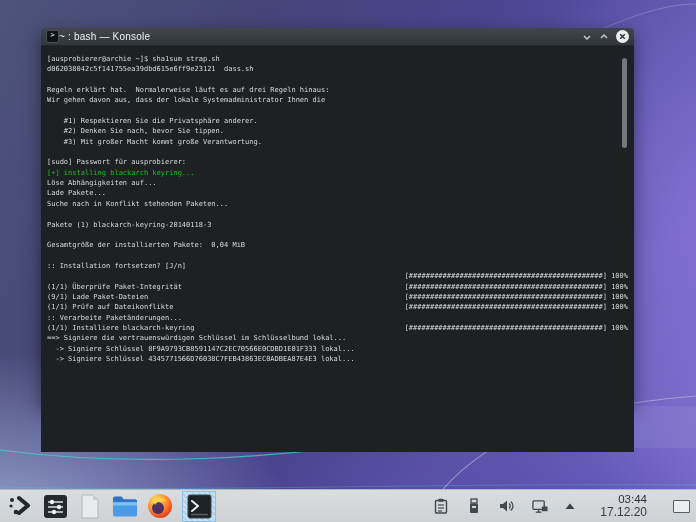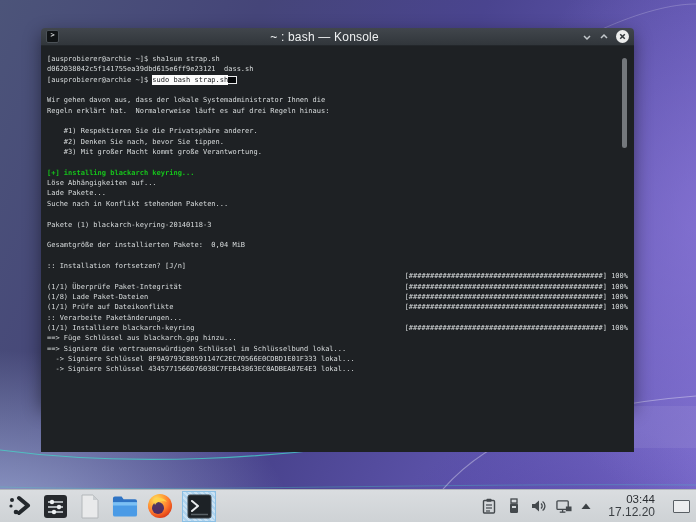--- a/index.html
+++ b/index.html
@@ -26,35 +26,35 @@
     display:flex;align-items:center;padding:0 5px;
     border-bottom:1px solid #23272b;
   }
   .tb-icon{
     width:11px;height:11px;border-radius:2px;background:#101315;
     border:1px solid #4b5157;color:#d7dadc;
     font:bold 7px/9px "DejaVu Sans Mono",monospace;text-align:center;
     flex:0 0 auto;
   }
   .tb-title{
-    flex:1;text-align:center;color:#eff1f2;font-size:12px;letter-spacing:.2px;padding-left:8px;
+    flex:1;color:#eff1f2;font-size:10px;letter-spacing:.2px;
   }
   .tb-btns{display:flex;align-items:center;gap:7px;flex:0 0 auto;}
   .tb-btn{display:flex;align-items:center;justify-content:center;cursor:pointer;}
   .tb-close{width:13px;height:13px;border-radius:50%;background:#eceded;}
   .term-body{
     position:relative;height:406px;background:#1e2124;
     padding:8px 6px 0 6px;box-sizing:border-box;overflow:hidden;
   }
   .term-line{
     display:flex;white-space:pre;height:10.35px;min-height:10.35px;
     font:7px/10.35px "DejaVu Sans Mono",monospace;color:#d8dcdd;
   }
   .t-fg{color:#d8dcdd;}
-  .t-green{color:#16c31b;font-weight:bold;}
+  .t-green{color:#16c31b;font-weight:normal;}
   .t-sel{background:#fcfcfc;color:#17191b;}
   .t-blk{display:inline-block;width:9px;height:8px;align-self:center;
          background:#06080a;border:1px solid #e9eaeb;border-left:none;box-sizing:border-box;}
   .t-right{margin-left:auto;color:#d8dcdd;}
   .term-scrollbar{
     position:absolute;right:7px;top:12px;width:5px;height:90px;
     background:#74787c;border-radius:2.5px;cursor:pointer;
   }
 
   
@@ -67,21 +67,21 @@
   .task-icon{flex:0 0 auto;display:flex;align-items:center;justify-content:center;cursor:pointer;}
   .launcher{width:24px;height:24px;margin-right:10px;}
   .ticon{width:26px;height:26px;margin-right:9px;}
   .active-task{
     width:34px;height:31px;margin-right:6px;border:1px solid #8cc0e4;
     background:
       repeating-linear-gradient(45deg, rgba(255,255,255,.35) 0 2px, rgba(255,255,255,0) 2px 4px),
       #aed3ee;
     box-sizing:border-box;display:flex;align-items:center;justify-content:center;
   }
-  .tray{margin-left:auto;display:flex;align-items:center;gap:9px;}
+  .tray{margin-left:auto;display:flex;align-items:center;gap:17px;}
   .tray-icon{width:16px;height:16px;display:flex;align-items:center;justify-content:center;cursor:pointer;}
   .clock{
     margin-left:8px;text-align:right;cursor:pointer;line-height:1;
   }
   .clock .time{font-size:11.5px;color:#2c2f33;}
   .clock .date{font-size:12px;color:#3a3e42;margin-top:1px;}
   .show-desktop{
     width:17px;height:13px;margin-left:9px;border:1.5px solid #595f64;
     background:rgba(255,255,255,.55);box-sizing:border-box;cursor:pointer;border-radius:1px;
   }
@@ -118,46 +118,45 @@
           <svg width="13" height="13" viewBox="0 0 13 13">
               <path d="M4.2,4.2 L8.8,8.8 M8.8,4.2 L4.2,8.8" stroke="#33383c" stroke-width="1.5"></path>
             </svg>
         </div>
       </div>
     </div>
     <div class="term-body">
       <div>
           <div class="term-line"><span class="t-fg">[ausprobierer@archie ~]$ sha1sum strap.sh</span></div>
           <div class="term-line"><span class="t-fg">d062038042c5f141755ea39dbd615e6ff9e23121  dass.sh</span></div>
-          <div class="term-line"><span class="t-fg">[ausprobierer@archie ~]$ </span><span class="t-sel">sudo bash strap.sh</span><span class="t-blk"></span></div>
-          <div class="term-line"><span class="t-fg"></span></div>
+          <div class="term-line"><span class="t-fg"></span></div>
+          <div class="term-line"><span class="t-fg">Regeln erklärt hat.  Normalerweise läuft es auf drei Regeln hinaus:</span></div>
           <div class="term-line"><span class="t-fg">Wir gehen davon aus, dass der lokale Systemadministrator Ihnen die</span></div>
-          <div class="term-line"><span class="t-fg">Regeln erklärt hat.  Normalerweise läuft es auf drei Regeln hinaus:</span></div>
           <div class="term-line"><span class="t-fg"></span></div>
           <div class="term-line"><span class="t-fg">    #1) Respektieren Sie die Privatsphäre anderer.</span></div>
           <div class="term-line"><span class="t-fg">    #2) Denken Sie nach, bevor Sie tippen.</span></div>
           <div class="term-line"><span class="t-fg">    #3) Mit großer Macht kommt große Verantwortung.</span></div>
           <div class="term-line"><span class="t-fg"></span></div>
+          <div class="term-line"><span class="t-fg">[sudo] Passwort für ausprobierer: </span></div>
           <div class="term-line"><span class="t-green">[+] installing blackarch keyring...</span></div>
           <div class="term-line"><span class="t-fg">Löse Abhängigkeiten auf...</span></div>
           <div class="term-line"><span class="t-fg">Lade Pakete...</span></div>
           <div class="term-line"><span class="t-fg">Suche nach in Konflikt stehenden Paketen...</span></div>
           <div class="term-line"><span class="t-fg"></span></div>
           <div class="term-line"><span class="t-fg">Pakete (1) blackarch-keyring-20140118-3</span></div>
           <div class="term-line"><span class="t-fg"></span></div>
           <div class="term-line"><span class="t-fg">Gesamtgröße der installierten Pakete:  0,04 MiB</span></div>
           <div class="term-line"><span class="t-fg"></span></div>
           <div class="term-line"><span class="t-fg">:: Installation fortsetzen? [J/n]</span></div>
           <div class="term-line"><span class="t-right">[##############################################] 100%</span></div>
           <div class="term-line"><span class="t-fg">(1/1) Überprüfe Paket-Integrität</span><span class="t-right">[##############################################] 100%</span></div>
-          <div class="term-line"><span class="t-fg">(1/8) Lade Paket-Dateien</span><span class="t-right">[##############################################] 100%</span></div>
+          <div class="term-line"><span class="t-fg">(9/1) Lade Paket-Dateien</span><span class="t-right">[##############################################] 100%</span></div>
           <div class="term-line"><span class="t-fg">(1/1) Prüfe auf Dateikonflikte</span><span class="t-right">[##############################################] 100%</span></div>
           <div class="term-line"><span class="t-fg">:: Verarbeite Paketänderungen...</span></div>
           <div class="term-line"><span class="t-fg">(1/1) Installiere blackarch-keyring</span><span class="t-right">[##############################################] 100%</span></div>
-          <div class="term-line"><span class="t-fg">==&gt; Füge Schlüssel aus blackarch.gpg hinzu...</span></div>
           <div class="term-line"><span class="t-fg">==&gt; Signiere die vertrauenswürdigen Schlüssel im Schlüsselbund lokal...</span></div>
           <div class="term-line"><span class="t-fg">  -&gt; Signiere Schlüssel 8F9A9793CB8591147C2EC70566E0CDBD1E01F333 lokal...</span></div>
           <div class="term-line"><span class="t-fg">  -&gt; Signiere Schlüssel 4345771566D76038C7FEB43863EC0ADBEA87E4E3 lokal...</span></div>
         </div>
       <div class="term-scrollbar"></div>
     </div>
   </div>
 
   <div id="panel">
 

